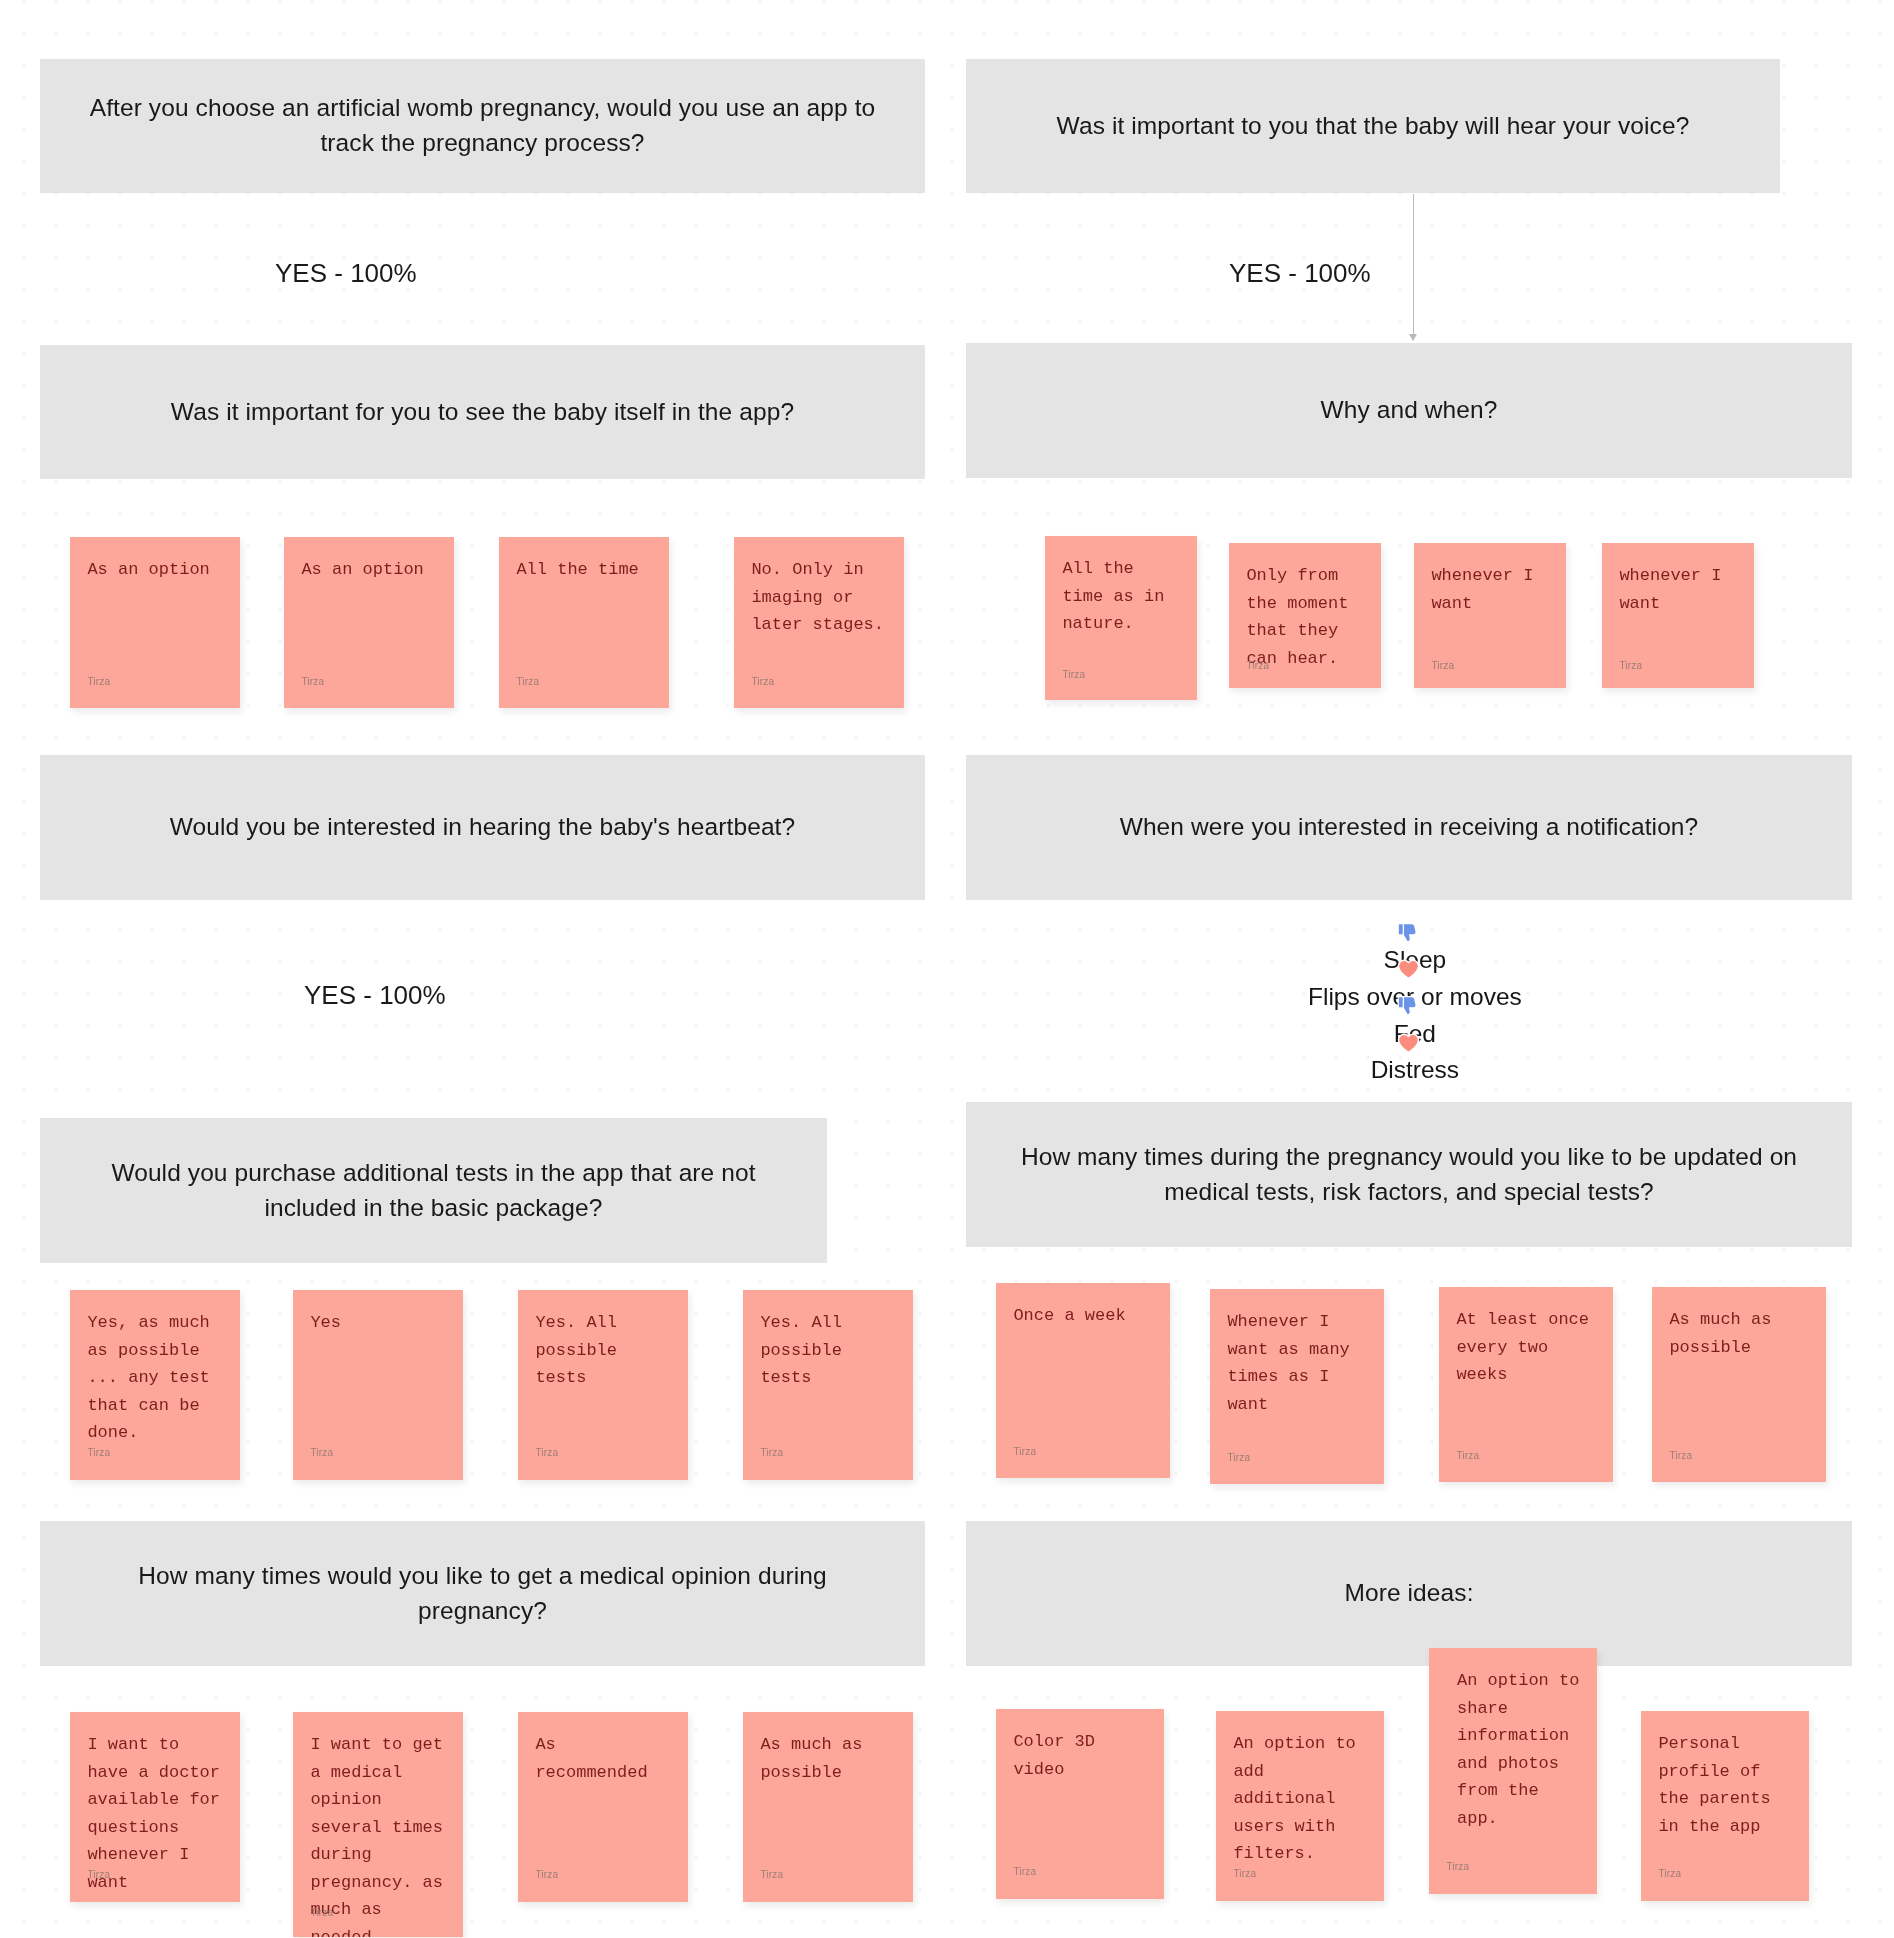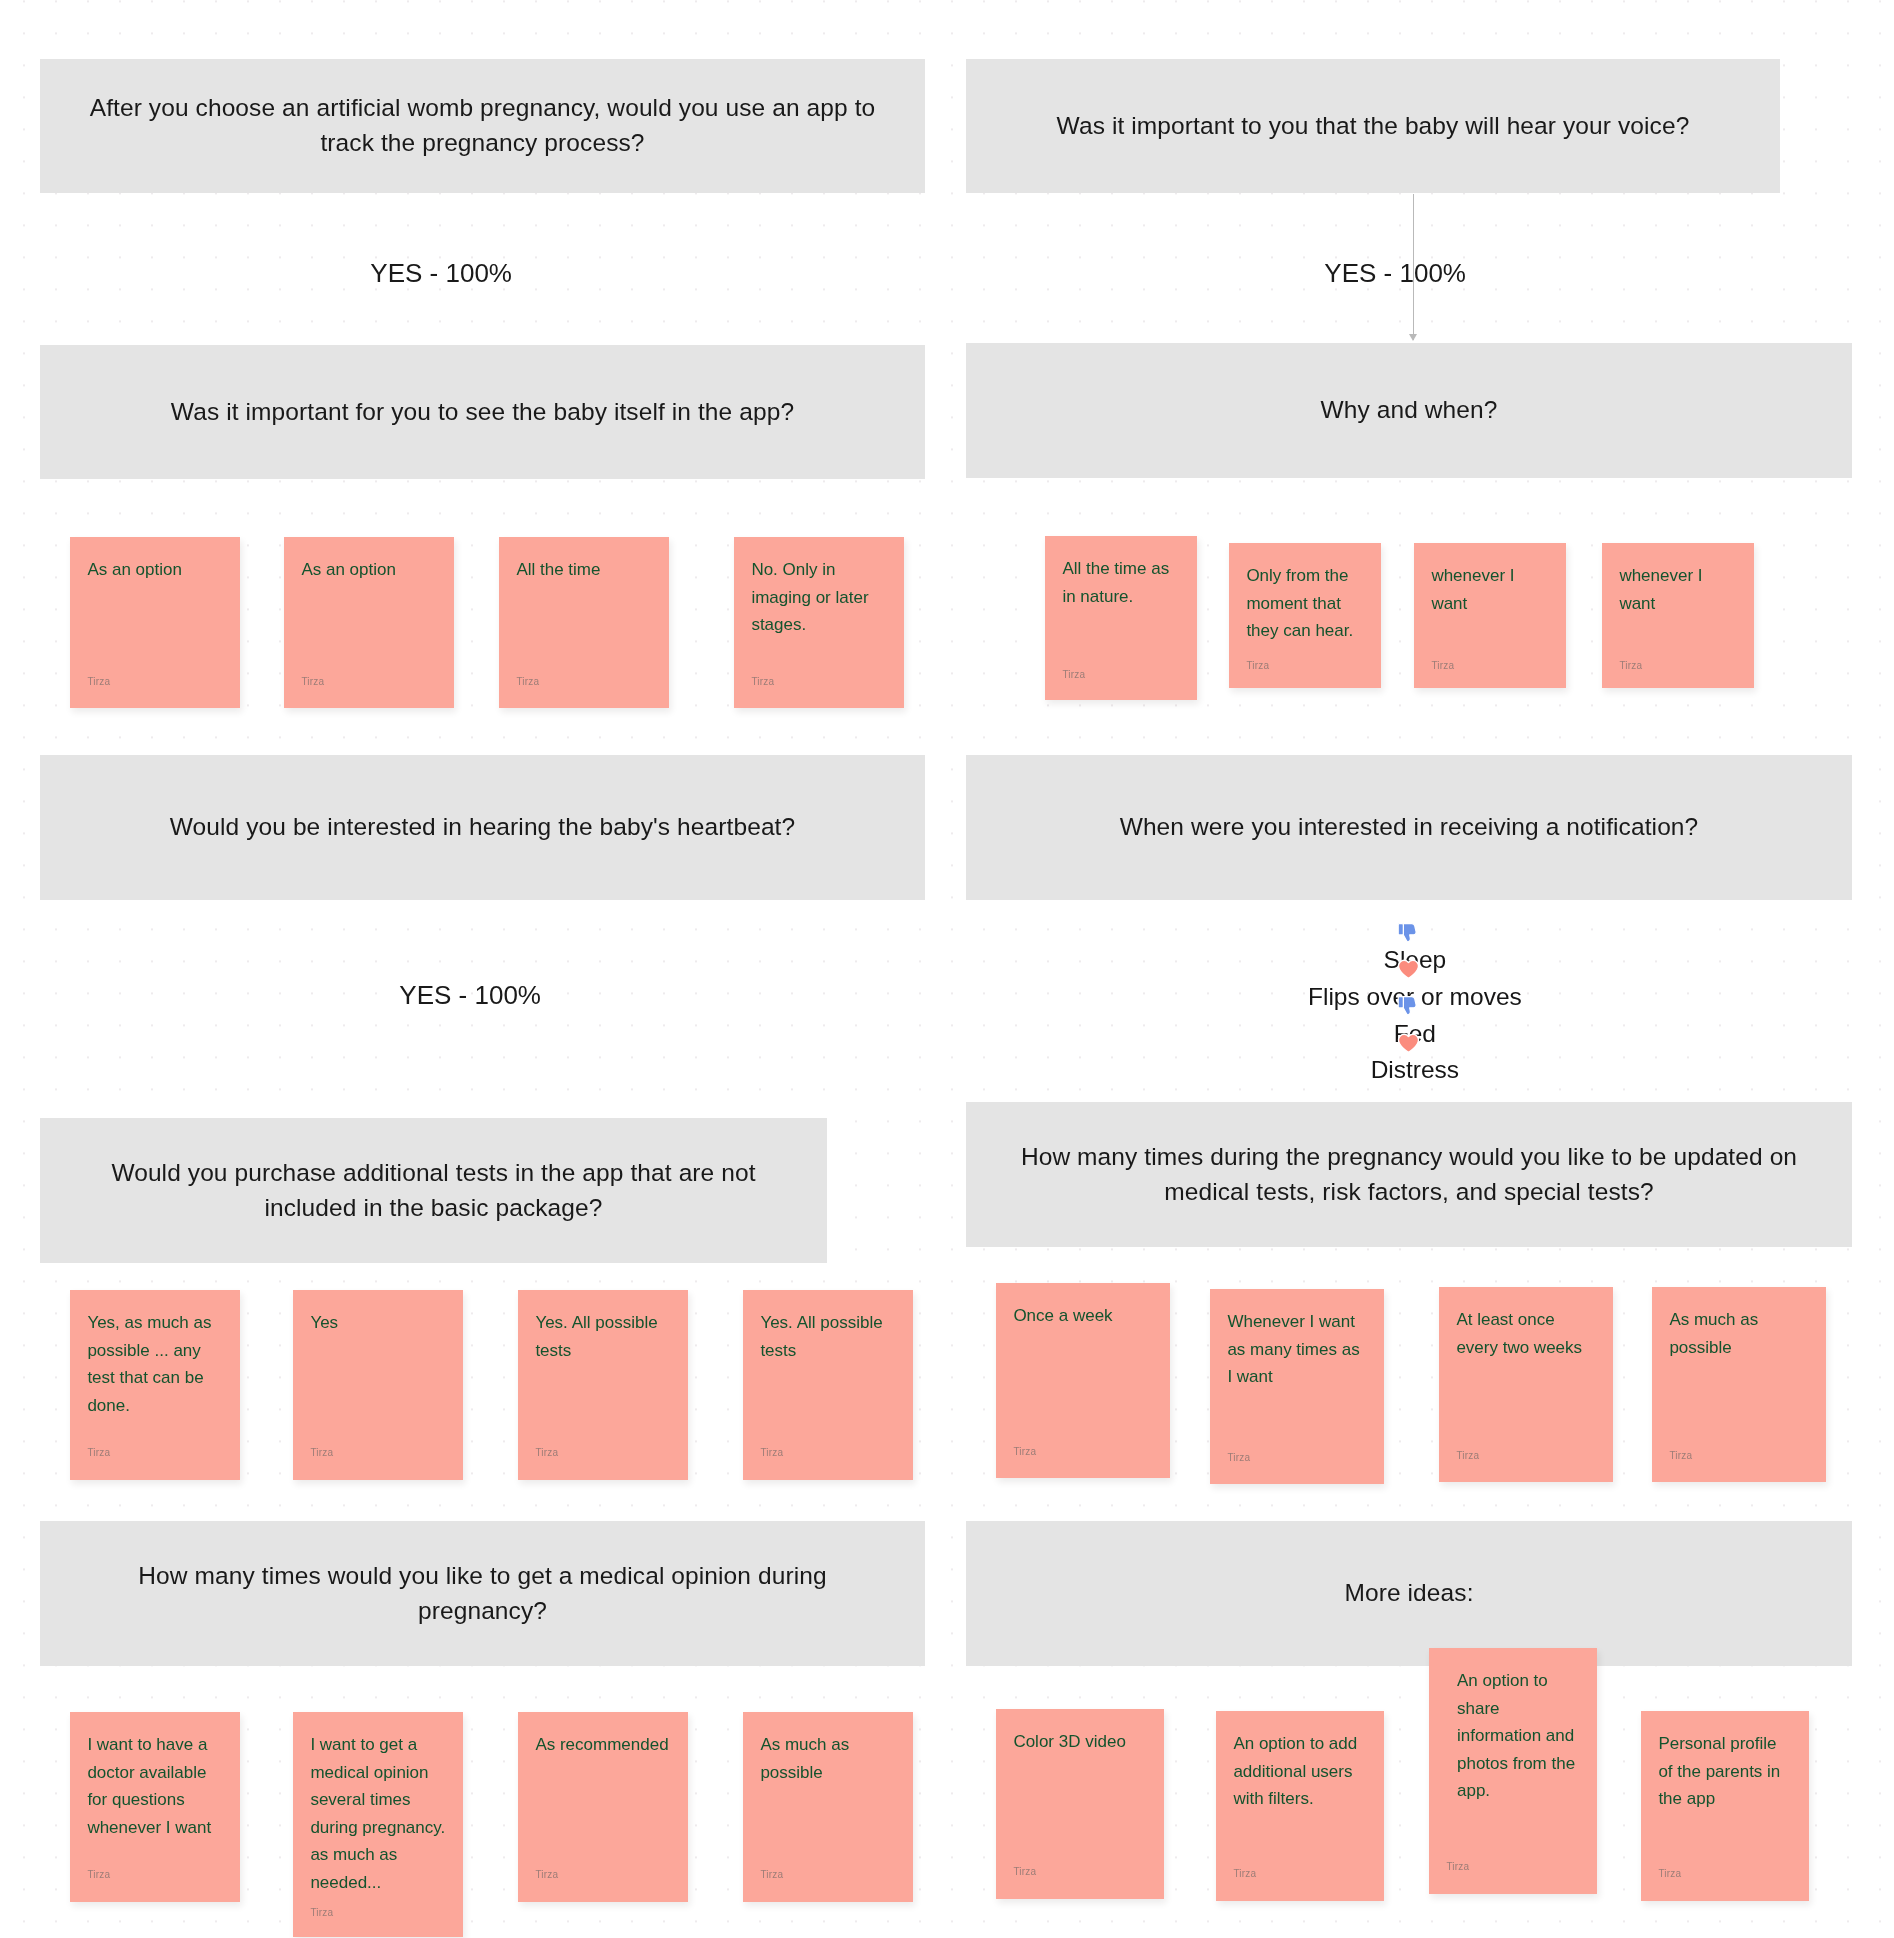--- a/index.html
+++ b/index.html
@@ -36,21 +36,21 @@
     box-sizing:border-box;
     letter-spacing:0.1px;
   }
   .qbar span{display:block;max-width:100%;}
 
   
   .vote{
     position:absolute;
     font-size:26px;
     color:#1a1a1a;
-    text-align:right;
+    text-align:left;
     white-space:nowrap;
   }
 
   
   .connector{position:absolute;}
   .connector .stem{
     position:absolute;left:0;top:0;width:0.8px;height:100%;
     background:#b9b9b9;
   }
   .connector .head{
@@ -66,22 +66,23 @@
     position:absolute;
     background:#FCA79A;
     box-sizing:border-box;
     padding:19px 17.4px 0 17.4px;
     box-shadow:2.4px 4px 7.1px rgba(40,25,25,.085);
     overflow:hidden;
   }
   .note .ntext{
     font-size:17px;
     line-height:1.62;
-    color:#14532d;
+    color:#7f1d1d;
     word-wrap:break-word;
+    font-family:Liberation Mono, monospace;
   }
   .note .nauthor{
     position:absolute;
     left:17.4px;
     font-size:10px;
     line-height:1;
     color:#9d7d77;
     letter-spacing:0.2px;
   }
 

